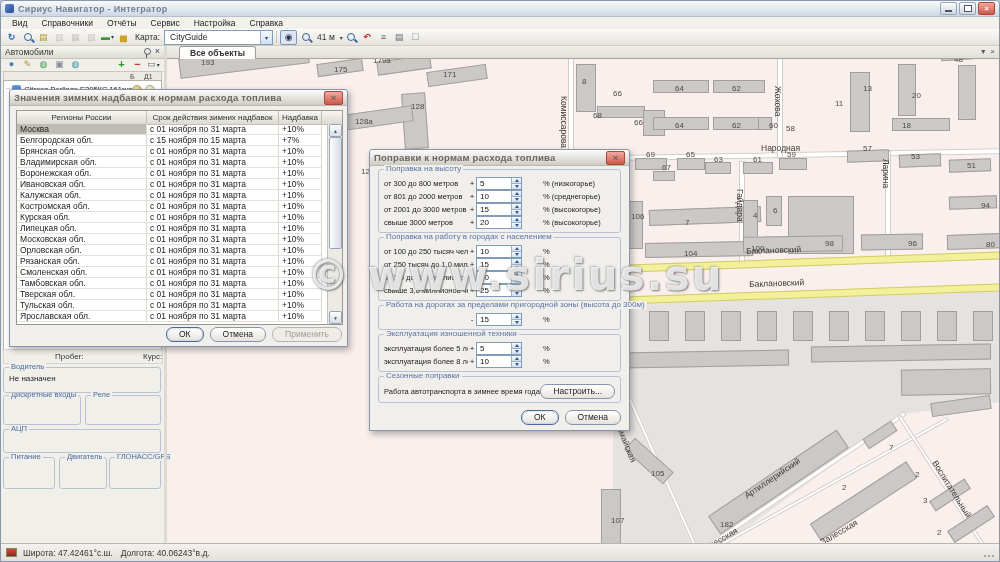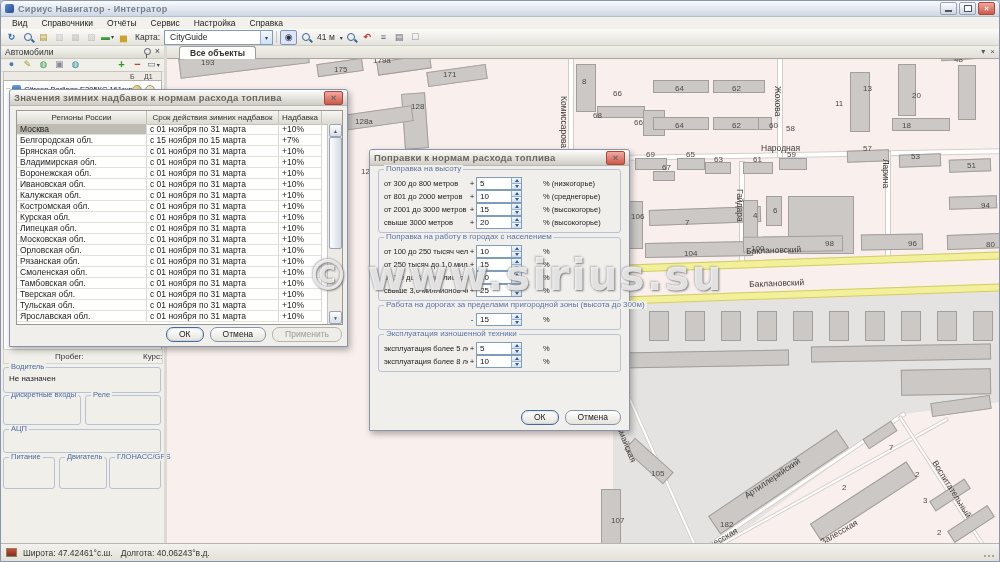--- a/index.html
+++ b/index.html
@@ -775,20 +775,27 @@
                   </span>
                   <span class="spb">
                     <i class="tri-dn"></i>
                   </span>
                 </span>
               </span>
               <span class="csuf">%</span>
             </div>
           </div>
         </div>
+      <div class="cgbox">
+        <span class="cgcap">Сезонные поправки</span>
+        <div class="seasrow">
+          <span class="seaslab">Работа  автотранспорта в зимнее время года</span>
+          <span class="xpbtn">Настроить...</span>
+        </div>
+      </div>
     </div>
     <div class="corrbtns">
       <span class="xpbtn default">ОК</span>
       <span class="xpbtn">Отмена</span>
     </div>
   </div>
 
   <div class="watermark">© www.sirius.su</div>
 
   <div class="statusbar">

